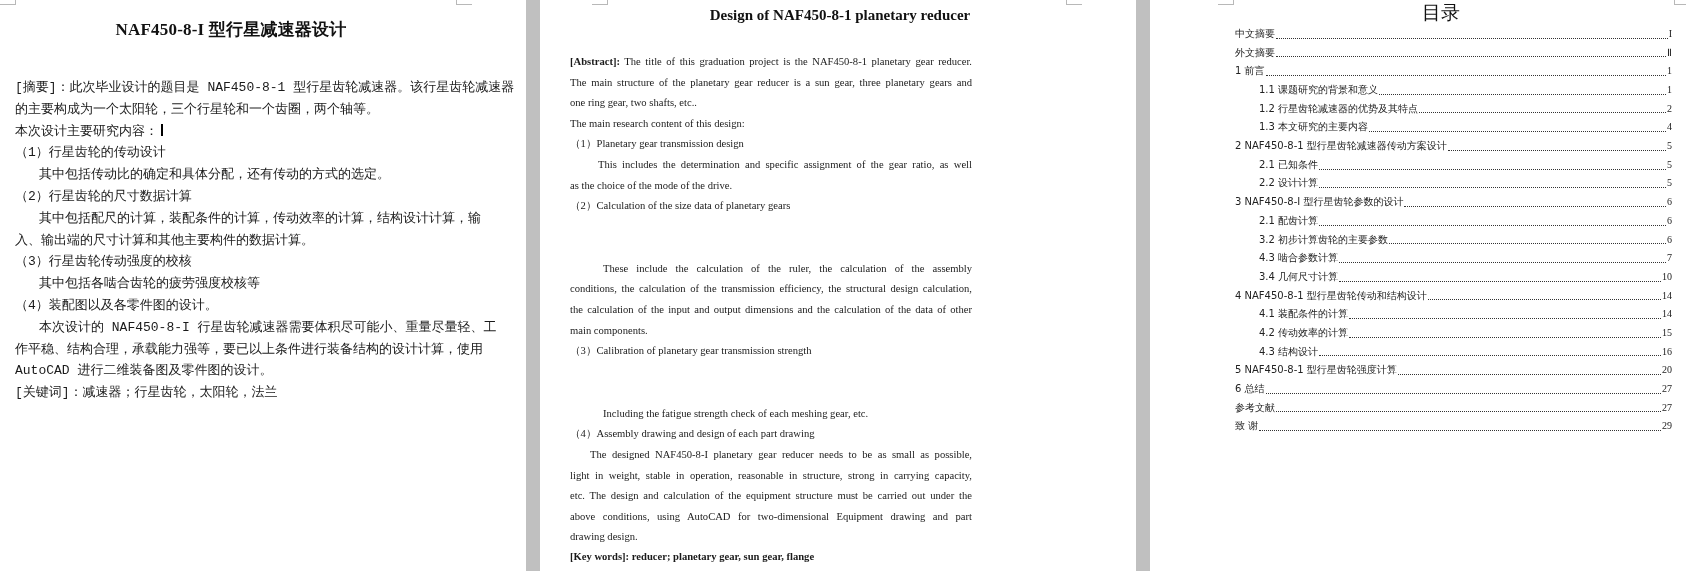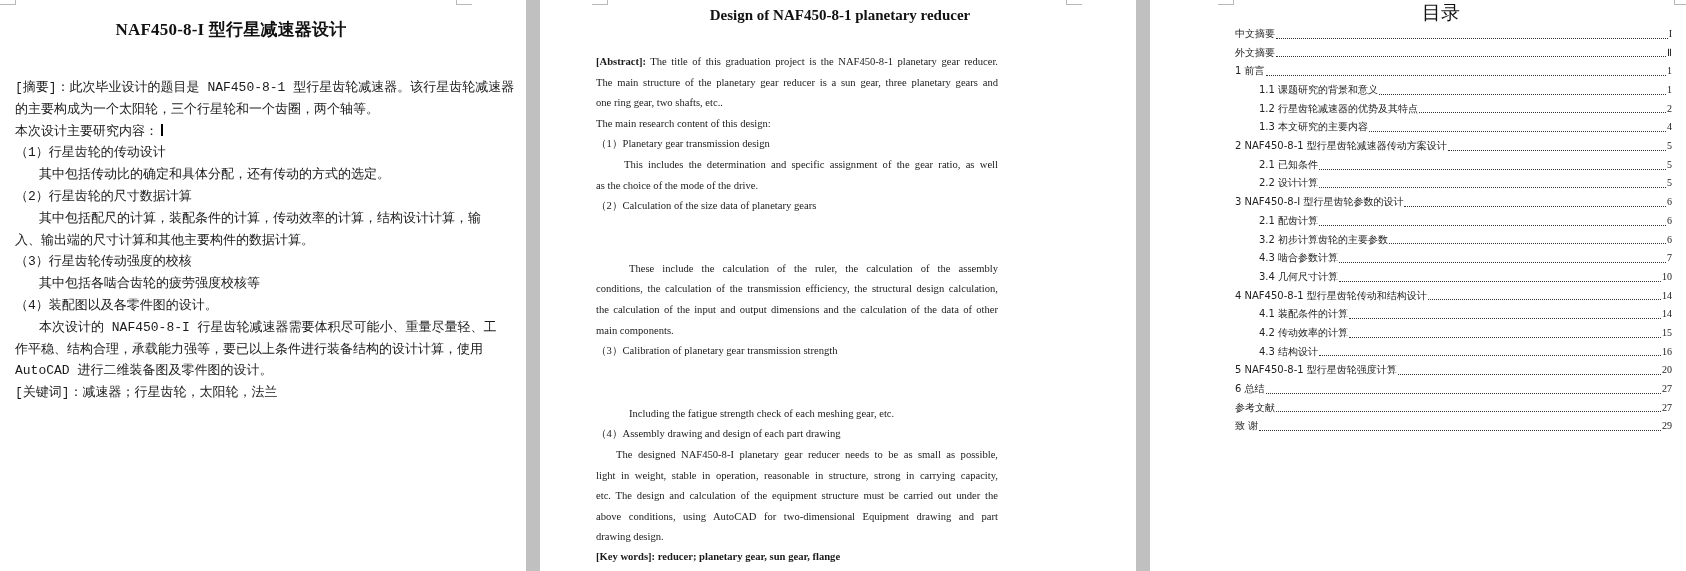--- a/index.html
+++ b/index.html
@@ -29,21 +29,21 @@
   .indent { padding-left: 24px; }
   .cursor { display: inline-block; width: 2px; height: 12px; background: #000; vertical-align: -1px; margin-left: 3px; }
 
   
   #page-mid { left: 540px; width: 596px; }
   #page-mid .title {
     position: absolute; top: 7px; left: 0; width: 600px; text-align: center;
     font-family: "Liberation Serif", serif; font-weight: bold; font-size: 15px;
   }
   #page-mid .body {
-    position: absolute; top: 52px; left: 56px; width: 402px;
+    position: absolute; top: 52px; left: 30px; width: 402px;
     font-family: "Liberation Serif", serif; font-size: 10.6px; line-height: 20.6px; color: #1a1a1a;
   }
   .jline { text-align: justify; text-align-last: justify; white-space: normal; }
   .mid-indent { padding-left: 28px; }
   .mid-indent2 { padding-left: 33px; margin-top: 42px; }
   .mid-indent3 { padding-left: 20px; }
   .bold { font-weight: bold; }
 
   
   #page-right { left: 1150px; width: 536px; }

